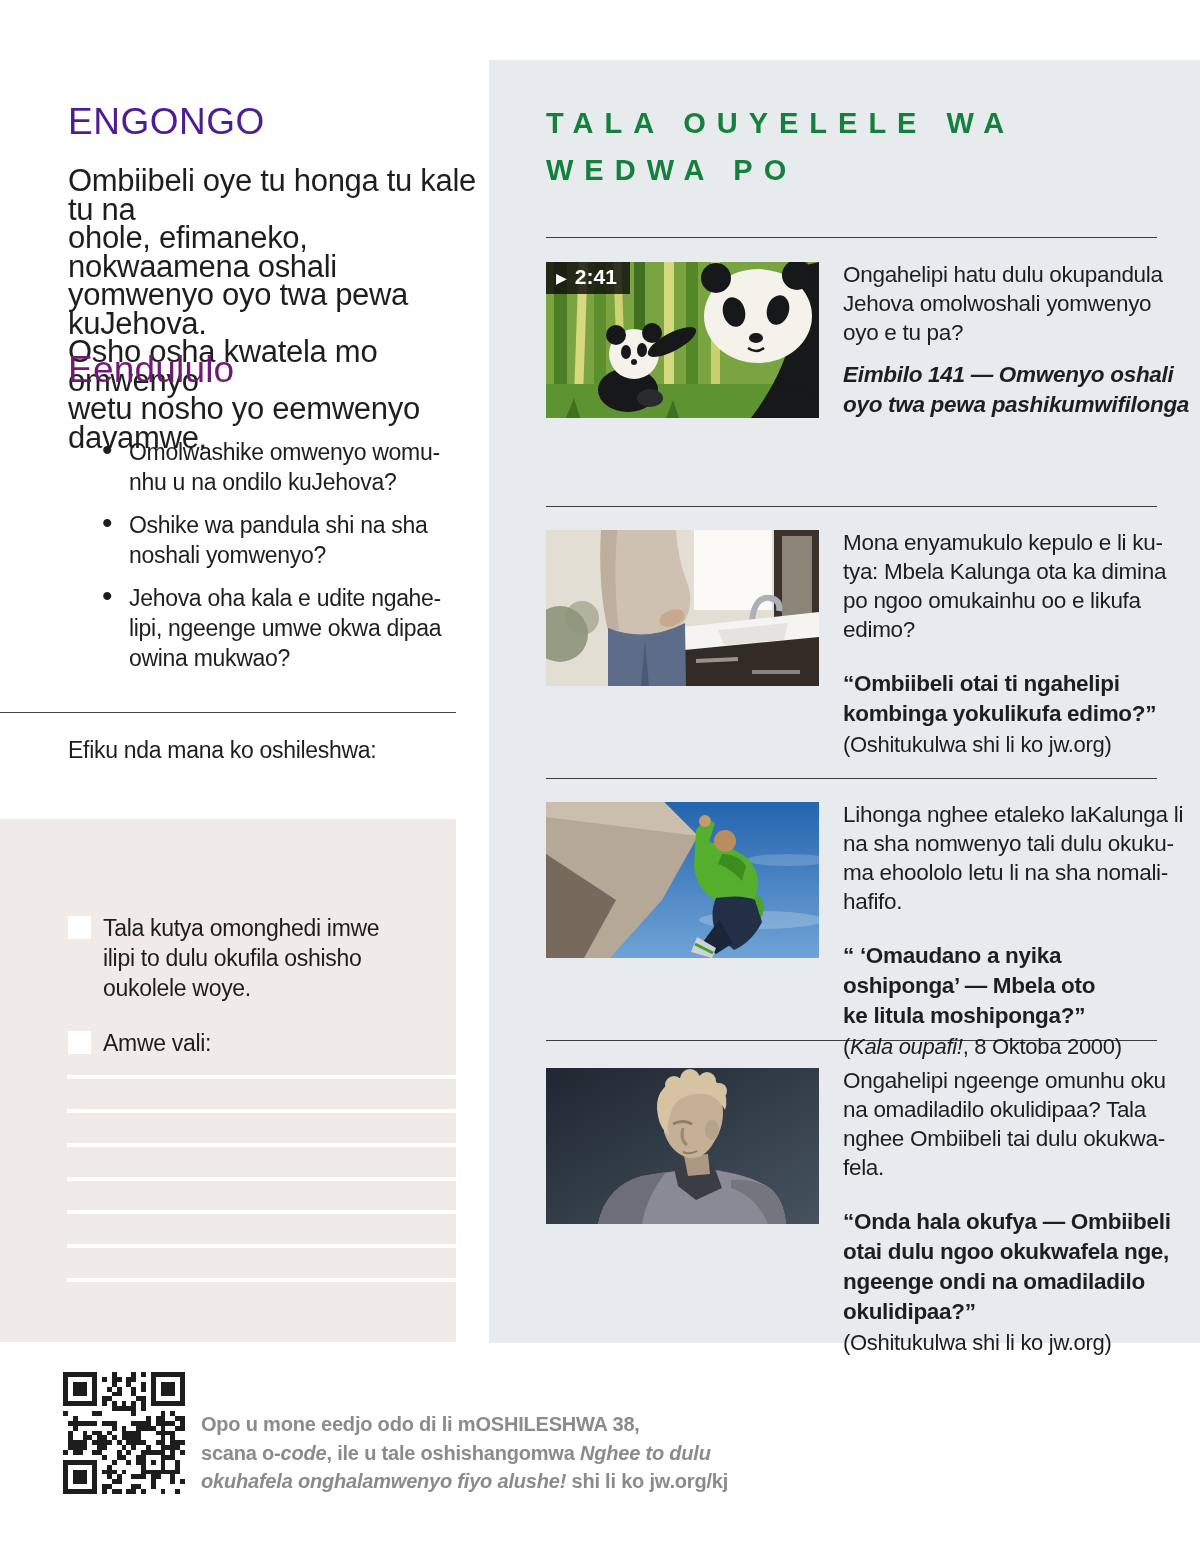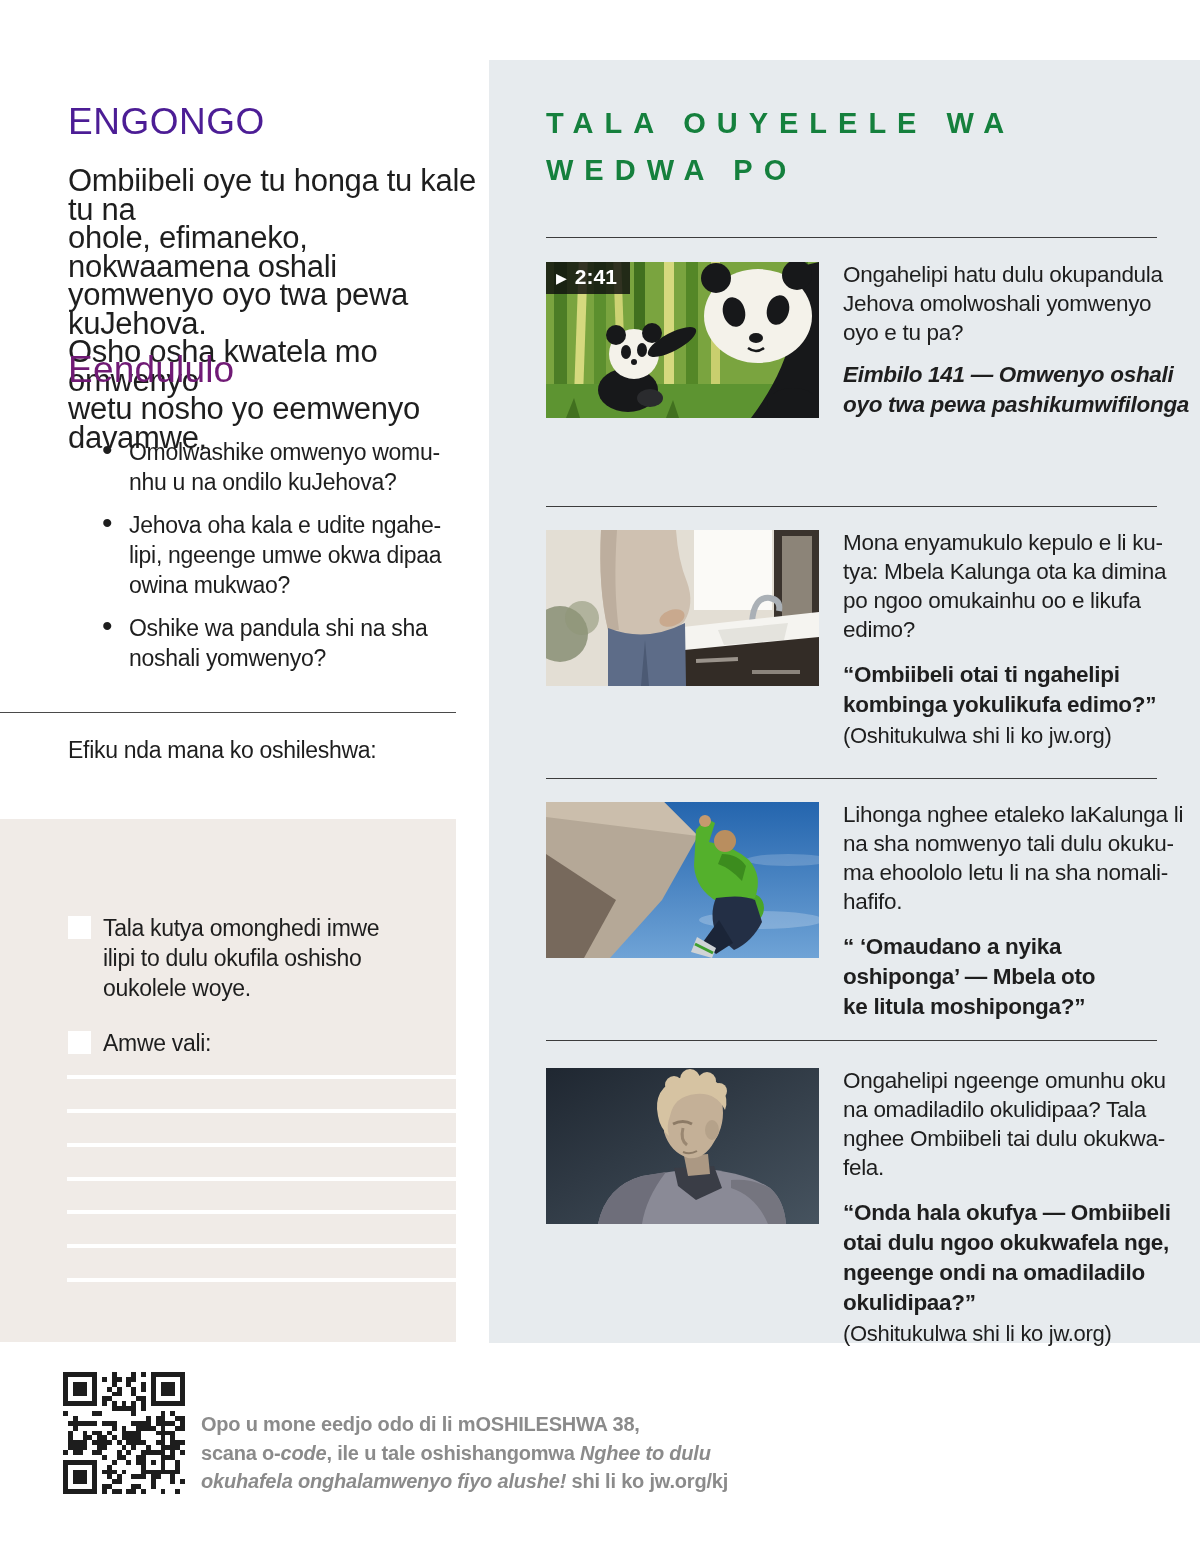--- a/index.html
+++ b/index.html
@@ -43,21 +43,21 @@
   .thumb{position:absolute;left:57px;width:273px;height:156px;overflow:hidden;background:#99a;}
   .thumb svg{display:block;}
   .vid-badge{
     position:absolute;left:0;top:0;background:rgba(15,15,15,.82);color:#fff;
     display:flex;align-items:center;gap:8px;padding:3px 13px 5px 10px;
     font-size:21px;font-weight:bold;
   }
   .play-icon{font-size:14px;line-height:1;position:relative;top:1px;}
   .item-text{position:absolute;left:354px;width:348px;}
   .item-text .body{font-size:22.5px;line-height:29px;letter-spacing:-0.3px;}
-  .item-text .quote{font-size:22.5px;line-height:30px;font-weight:bold;letter-spacing:-0.3px;margin-top:16px;}
+  .item-text .quote{font-size:22.5px;line-height:30px;font-weight:bold;letter-spacing:-0.3px;margin-top:25px;}
   .item-text .reference{font-size:22.5px;line-height:30px;font-weight:bold;font-style:italic;letter-spacing:-0.3px;margin-top:13px;}
   .item-text .source{font-size:22px;line-height:28px;letter-spacing:-0.3px;margin-top:2px;}
   .item-text .source .it{font-style:italic;}
 
   
   .qr{left:63px;top:1372px;width:122px;height:122px;}
   .footer-text{
     left:201px;top:1410px;width:580px;color:#8b8b8b;font-weight:600;
     font-size:20px;line-height:28.5px;letter-spacing:-0.2px;
   }
@@ -74,25 +74,25 @@
 ohole, efimaneko, nokwaamena oshali
 yomwenyo oyo twa pewa kuJehova.
 Osho osha kwatela mo omwenyo
 wetu nosho yo eemwenyo davamwe.</div>
 
   <h2 class="abs title-slate" style="left:68px;top:349px;margin:0;">Eendululo</h2>
 
   <ul class="abs bullets">
     <li class="pre">Omolwashike omwenyo womu-
 nhu u na ondilo kuJehova?</li>
+    <li class="pre">Oshike wa pandula shi na sha
+noshali yomwenyo?</li>
     <li class="pre">Jehova oha kala e udite ngahe-
 lipi, ngeenge umwe okwa dipaa
 owina mukwao?</li>
-    <li class="pre">Oshike wa pandula shi na sha
-noshali yomwenyo?</li>
   </ul>
 
   <div class="abs rule-left"></div>
 
   <div class="abs date-line">Efiku nda mana ko oshileshwa:</div>
 
   <div class="abs goals-box">
 
     <div class="goal-row" style="top:94px;">
       <span class="checkbox"></span>
@@ -234,20 +234,21 @@
       </svg>
     </div>
     <div class="item-text" style="top:740px;">
       <div class="body pre">Lihonga nghee etaleko laKalunga li
 na sha nomwenyo tali dulu okuku-
 ma ehoololo letu li na sha nomali-
 hafifo.</div>
       <div class="quote pre">“ ‘Omaudano a nyika
 oshiponga’ — Mbela oto
 ke litula moshiponga?”</div>
+      <div class="source"><span>(</span><span class="it">Kala oupafi!</span><span>, 8 Oktoba 2000)</span></div>
     </div>
 
     <div class="thumb" style="top:1008px;">
       <svg width="273" height="156" viewBox="0 0 273 156">
         <defs>
           <linearGradient id="dk" x1="0" y1="0" x2="1" y2="1">
             <stop offset="0" stop-color="#1f2731"></stop>
             <stop offset="1" stop-color="#46535f"></stop>
           </linearGradient>
         </defs>

